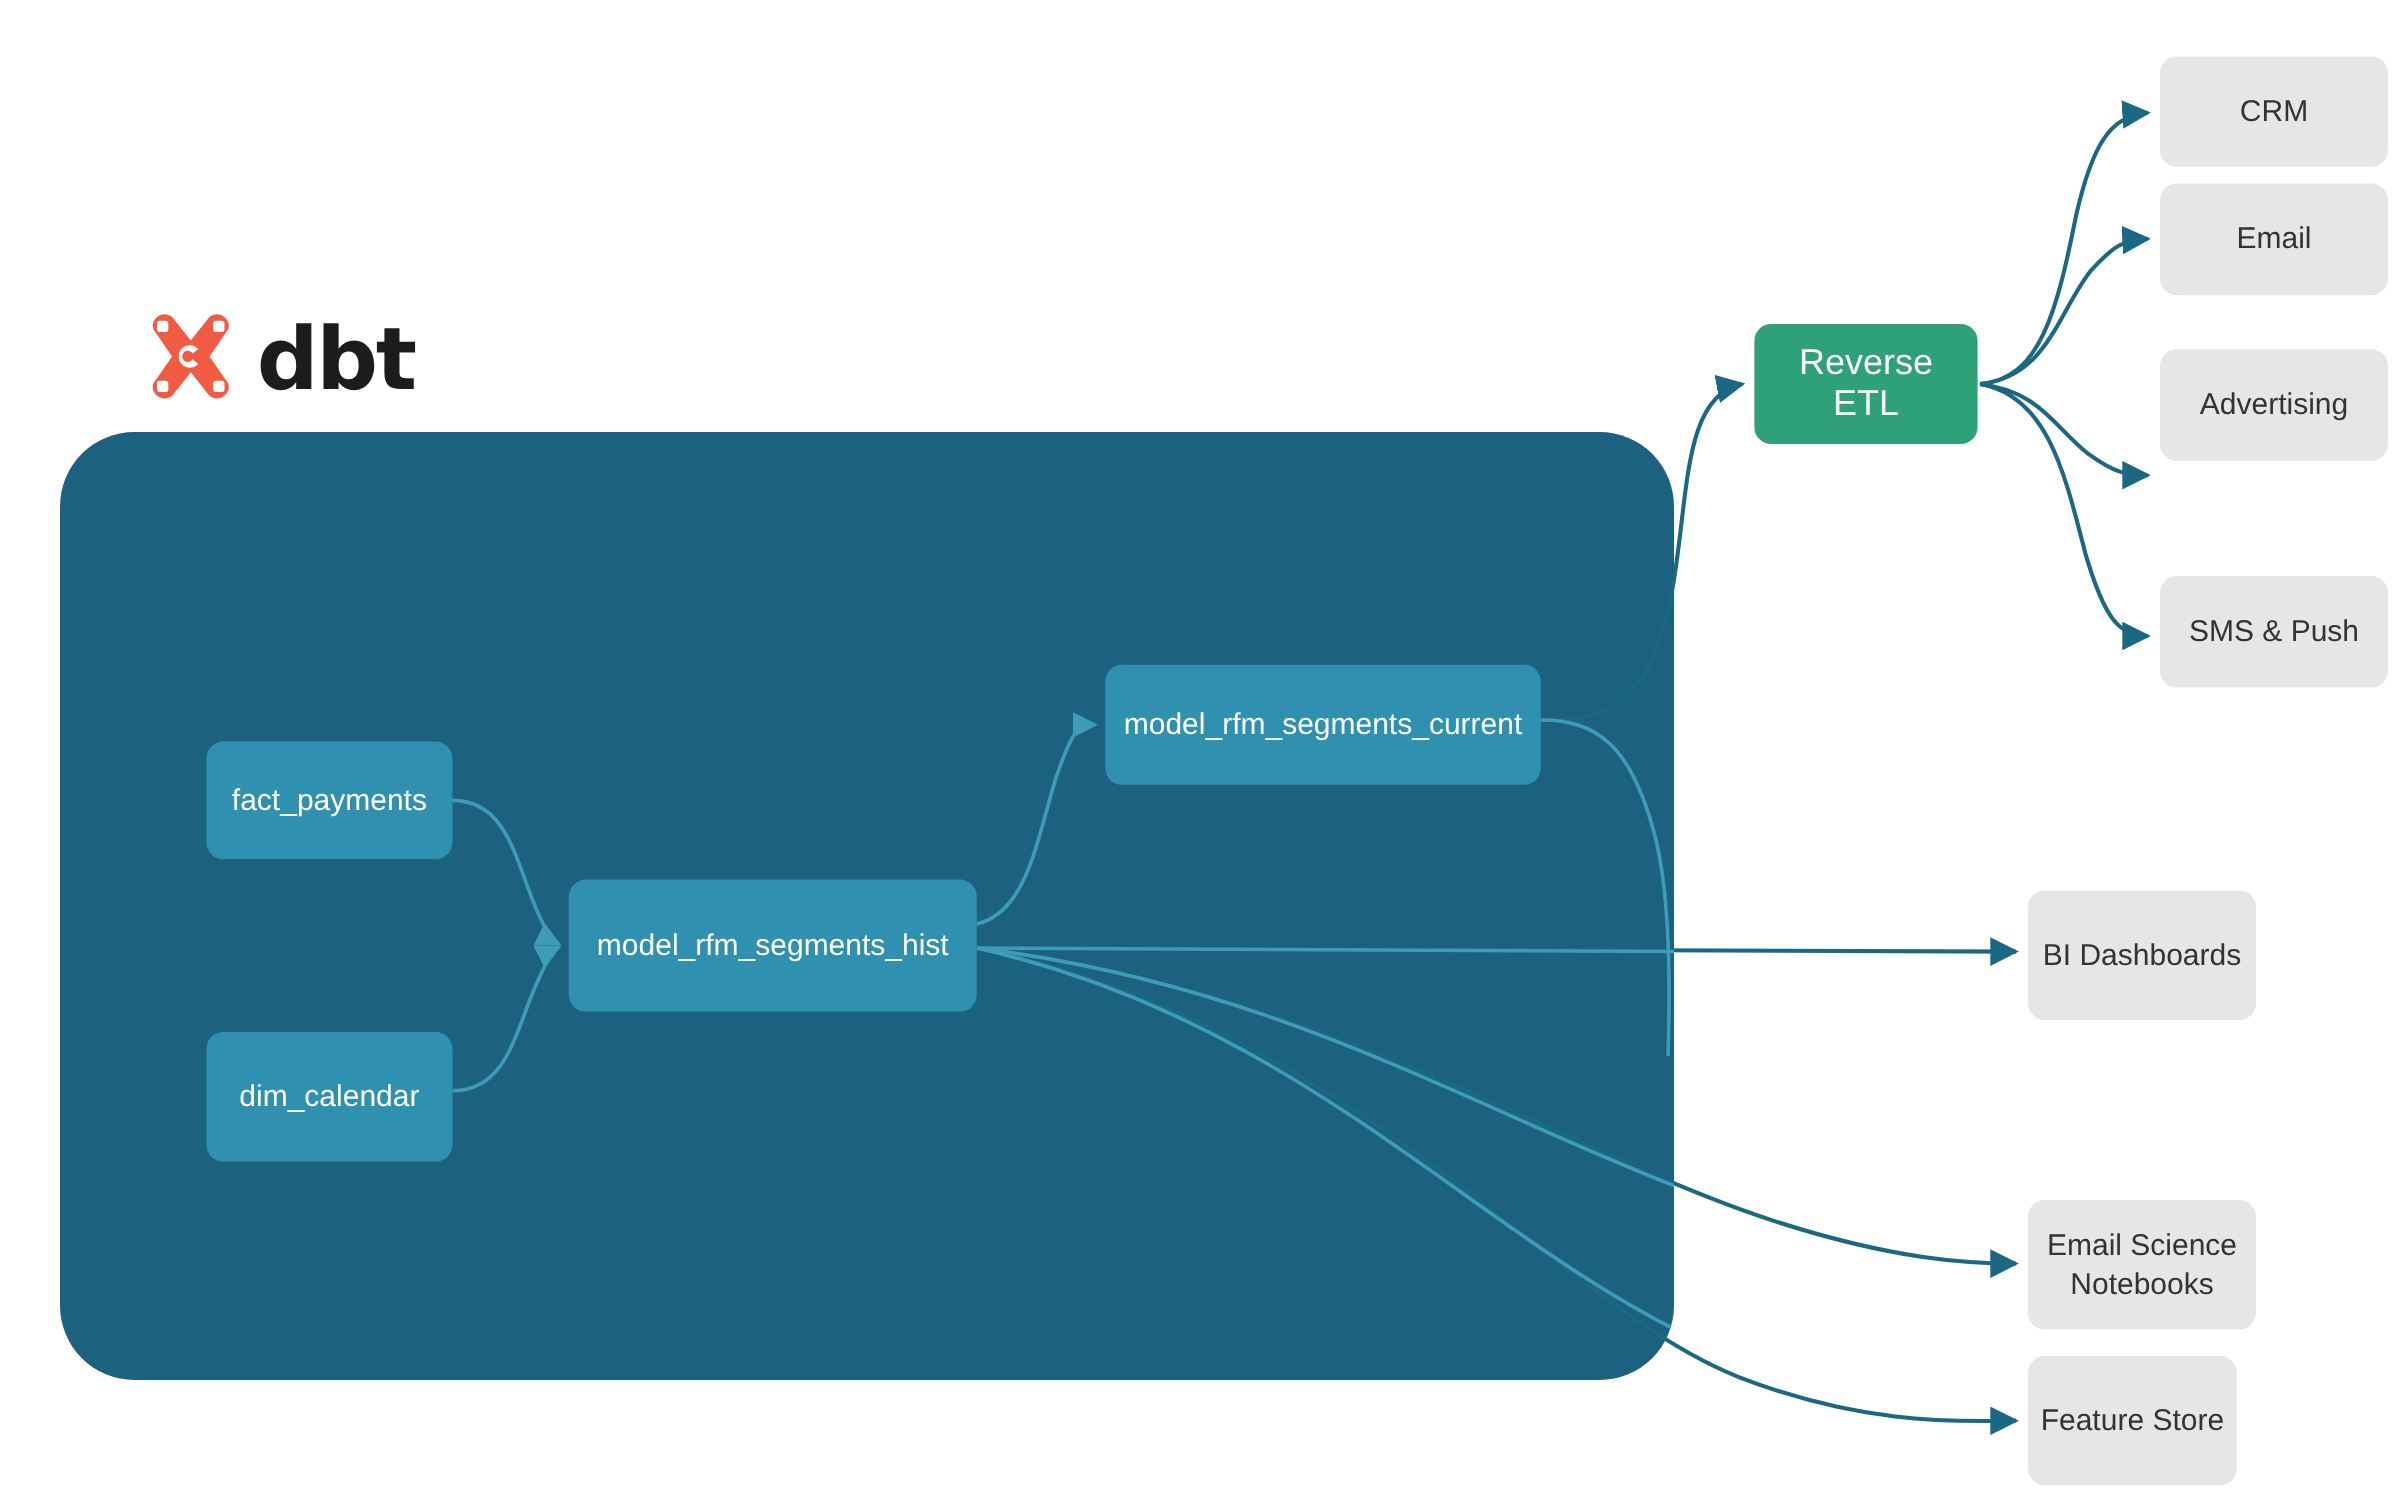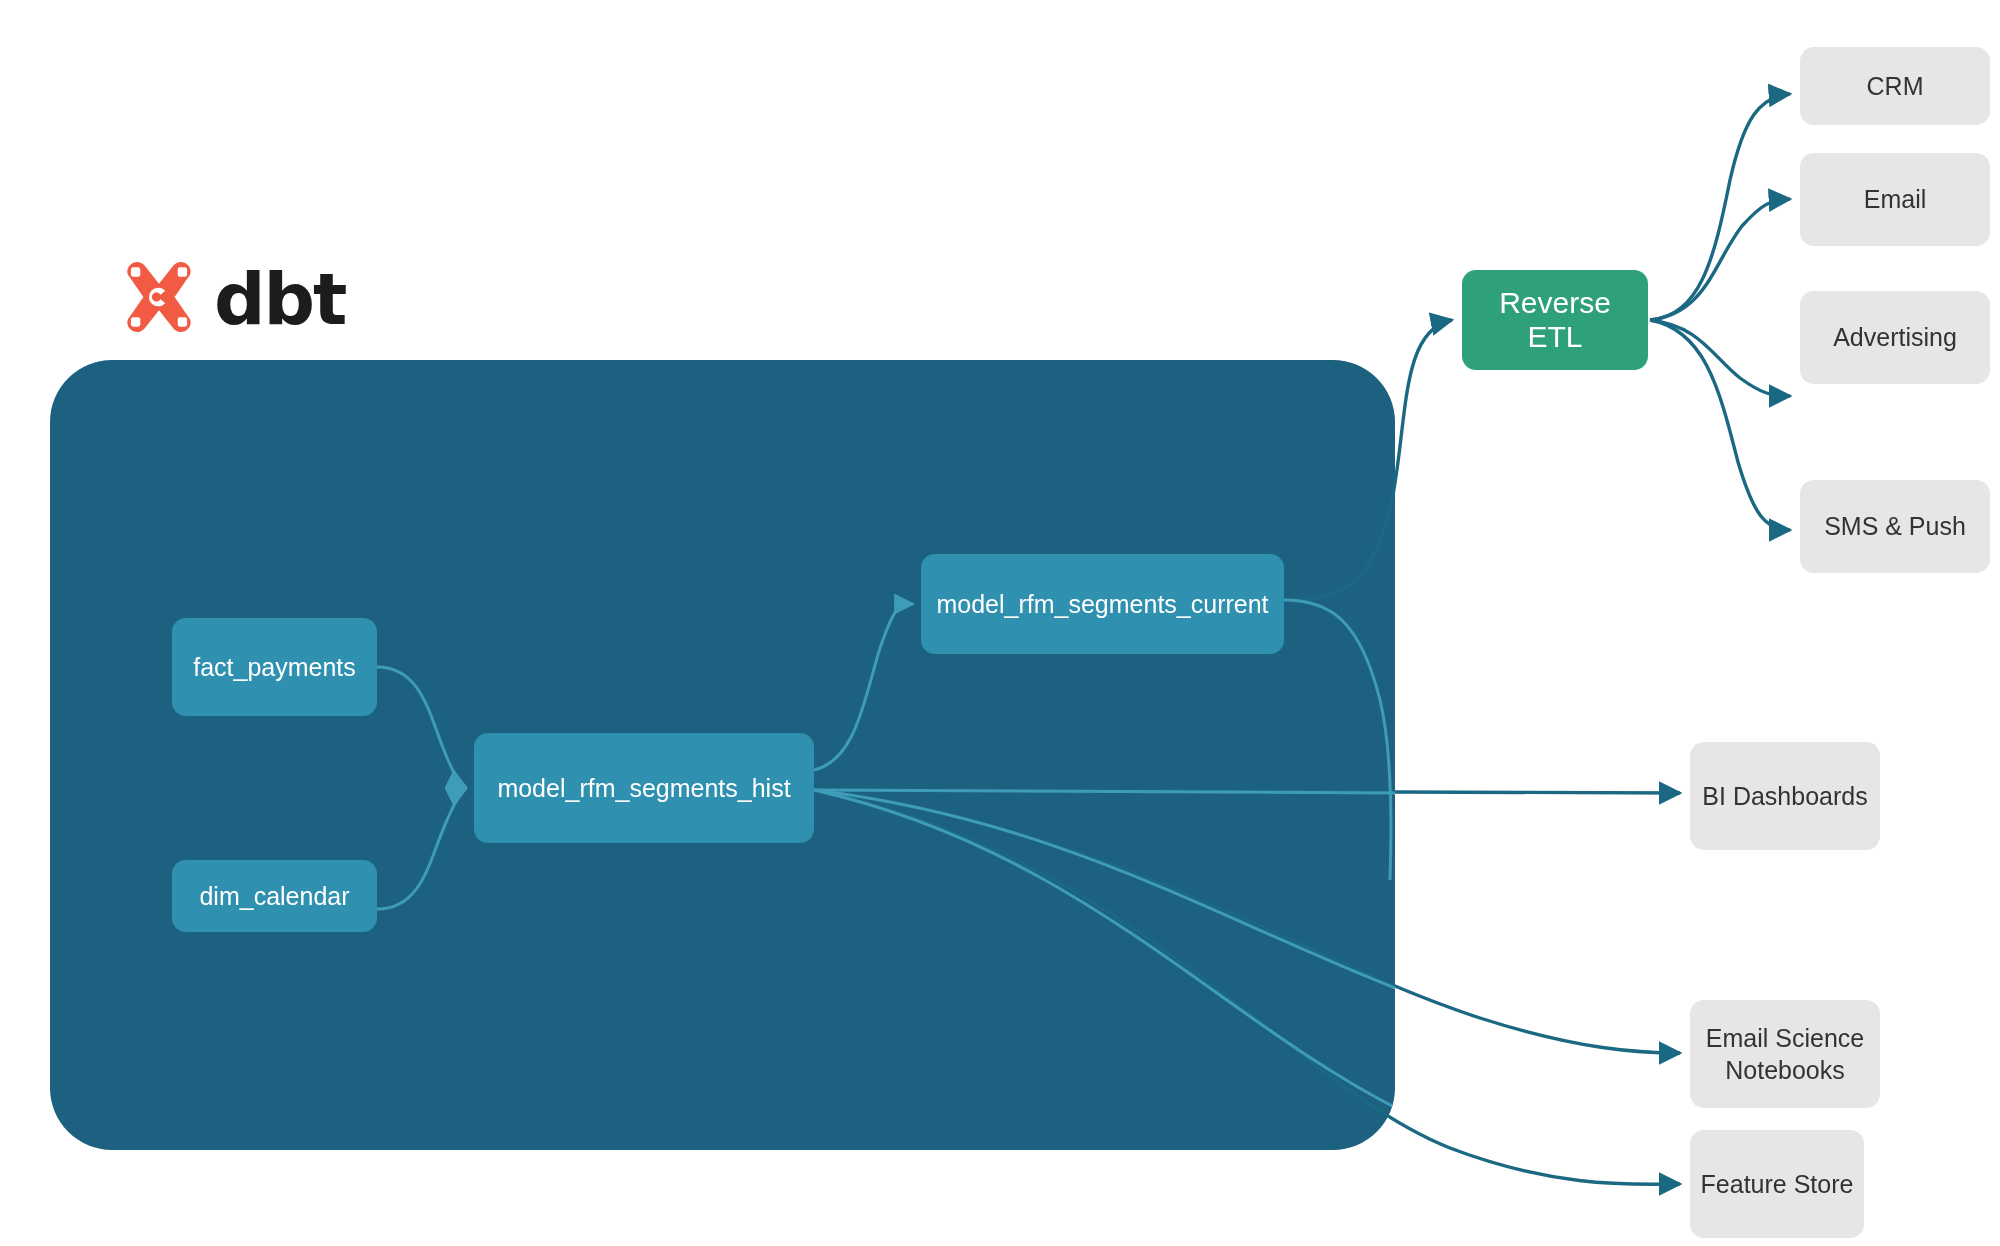--- a/index.html
+++ b/index.html
@@ -82,26 +82,26 @@
   }
   .node-gray {
     background: #e6e6e6;
     color: #333333;
     font-size: 25px;
     line-height: 1.3;
   }
 
   
   #node-fact-payments      { left: 172px;  top: 618px; width: 205px; height: 98px; }
-  #node-dim-calendar       { left: 172px;  top: 860px; width: 205px; height: 72px; }
+  #node-dim-calendar       { left: 172px;  top: 860px; width: 205px; height: 108px; }
   #node-hist               { left: 474px;  top: 733px; width: 340px; height: 110px; }
   #node-current            { left: 921px;  top: 554px; width: 363px; height: 100px; }
   #node-reverse-etl        { left: 1462px; top: 270px; width: 186px; height: 100px; }
 
-  #node-crm                { left: 1800px; top: 47px;  width: 190px; height: 78px; }
+  #node-crm                { left: 1800px; top: 47px;  width: 190px; height: 92px; }
   #node-email              { left: 1800px; top: 153px; width: 190px; height: 93px; }
   #node-advertising        { left: 1800px; top: 291px; width: 190px; height: 93px; }
   #node-sms-push           { left: 1800px; top: 480px; width: 190px; height: 93px; }
 
   #node-bi-dashboards      { left: 1690px; top: 742px;  width: 190px; height: 108px; }
   #node-ds-notebooks       { left: 1690px; top: 1000px; width: 190px; height: 108px; }
   #node-feature-store      { left: 1690px; top: 1130px; width: 174px; height: 108px; }
 
   #edges-inner, #edges-outer {
     position: absolute;

